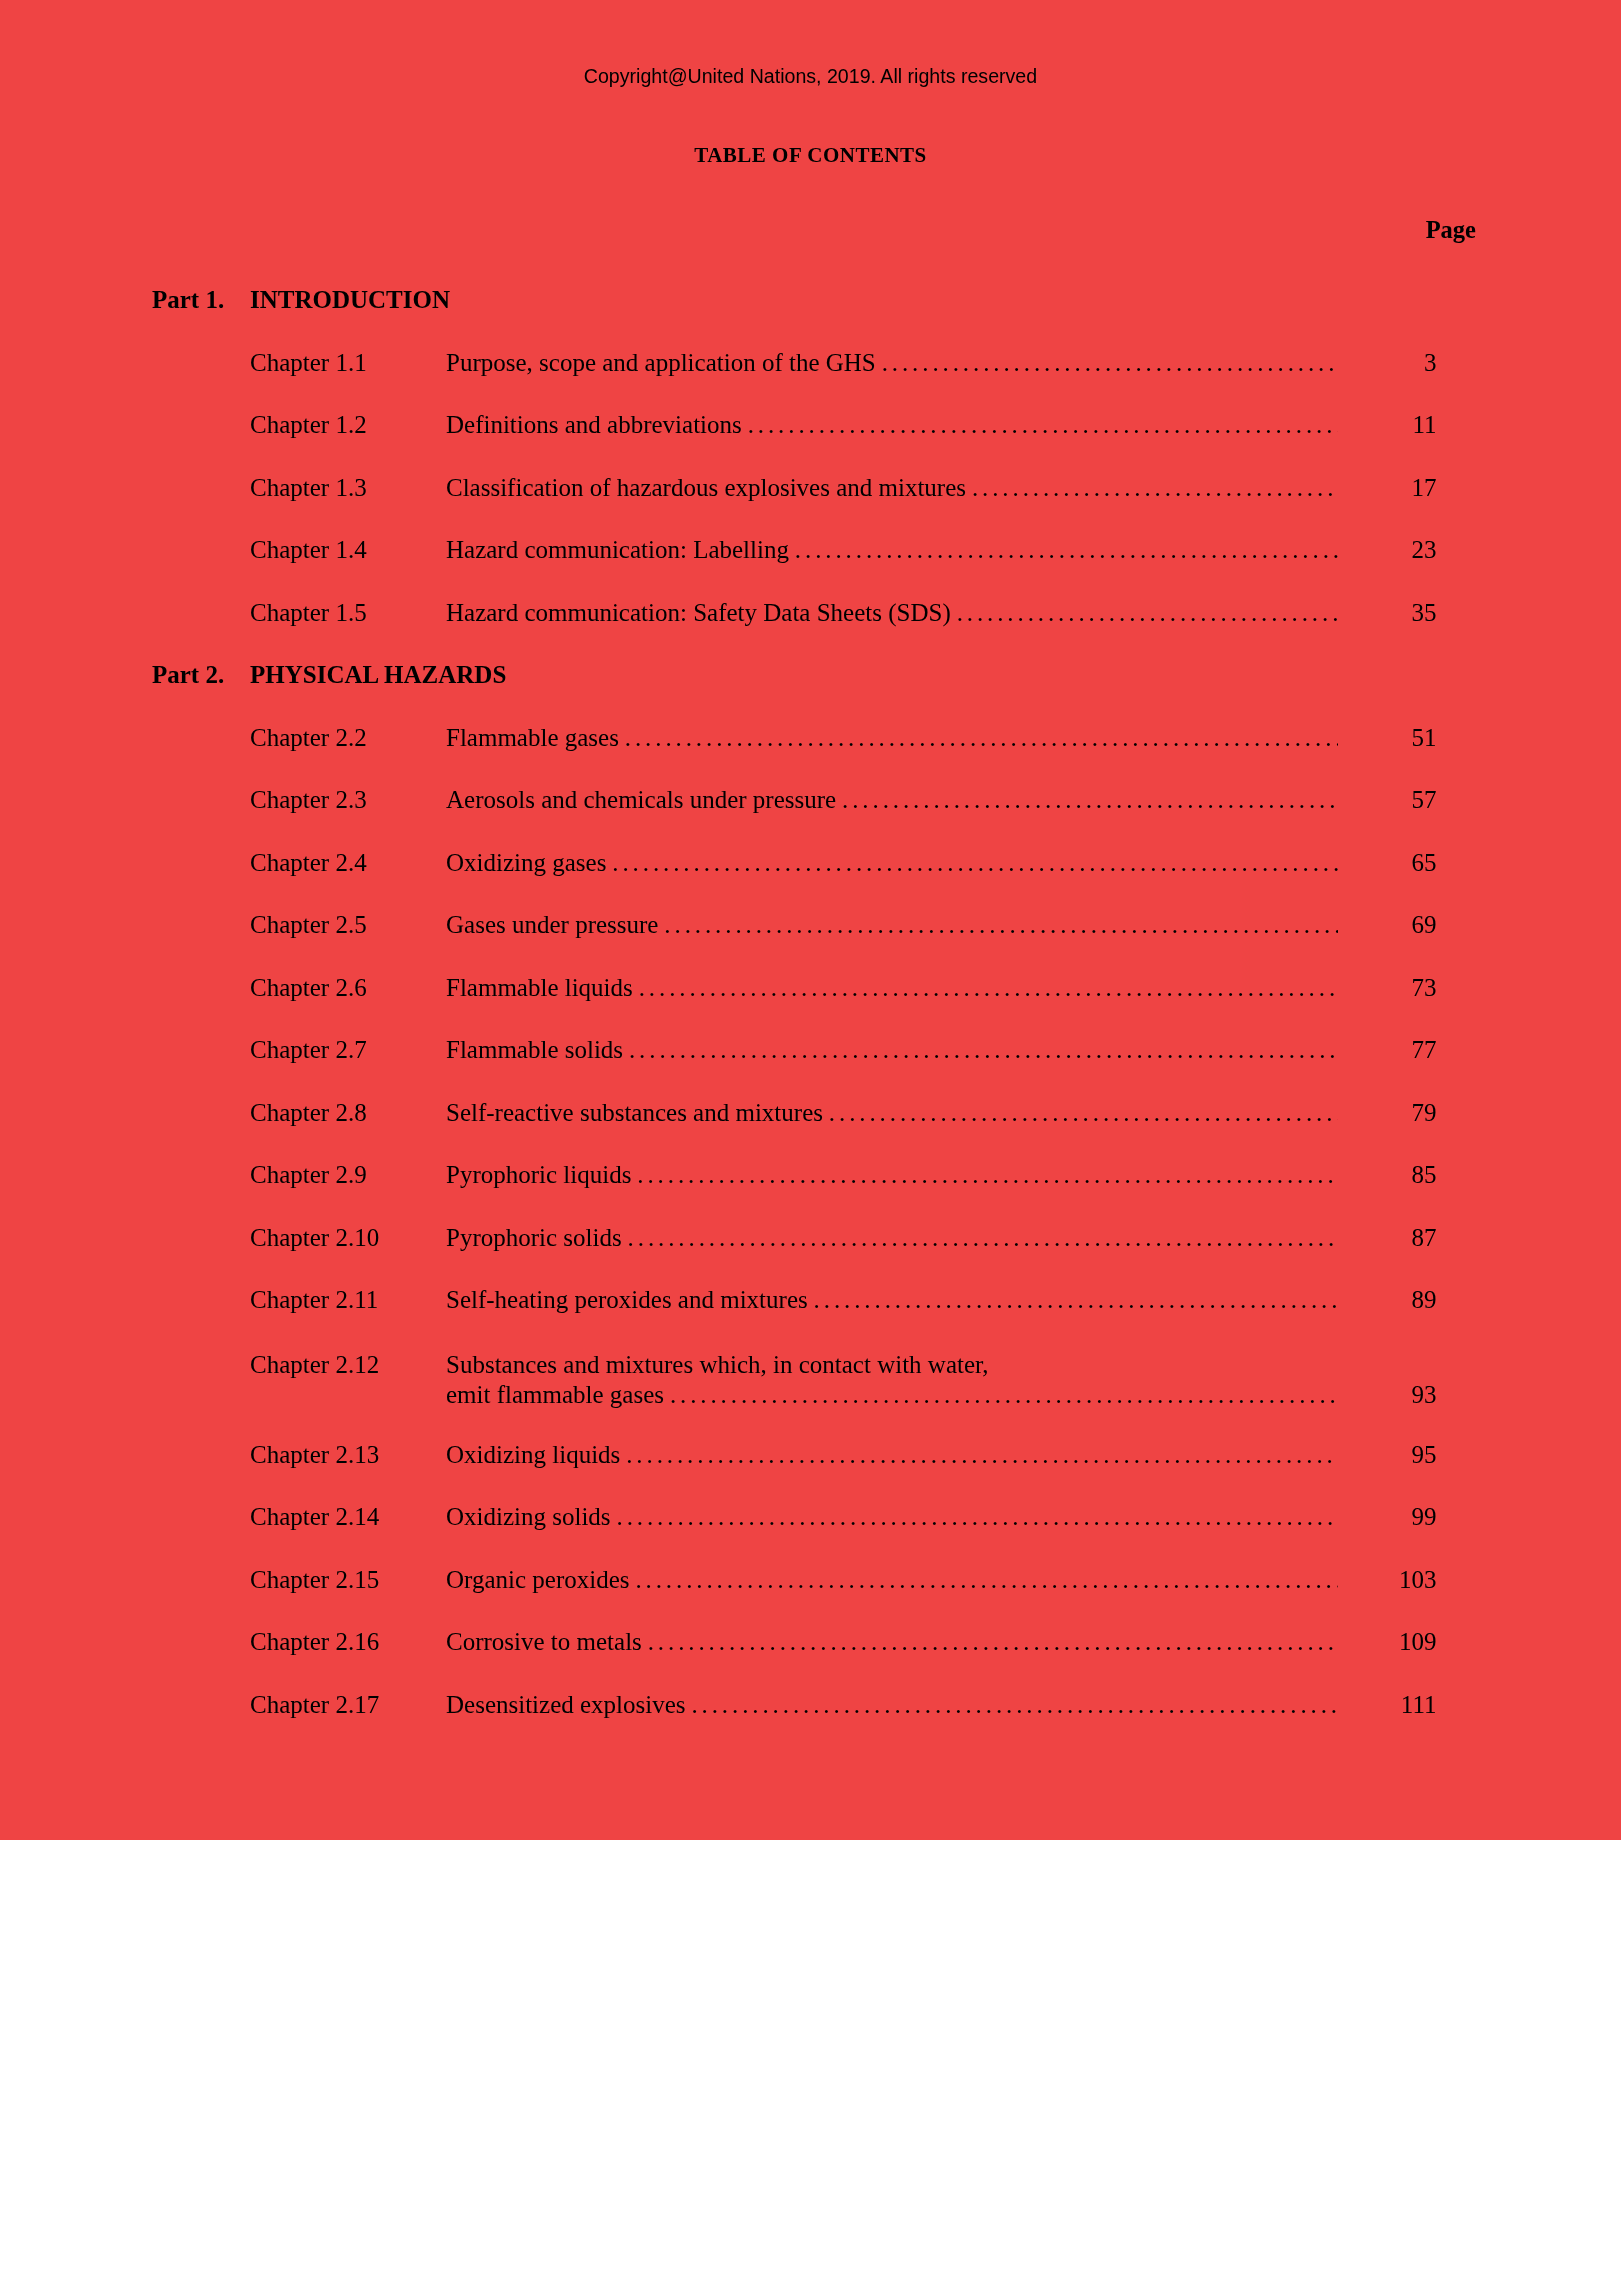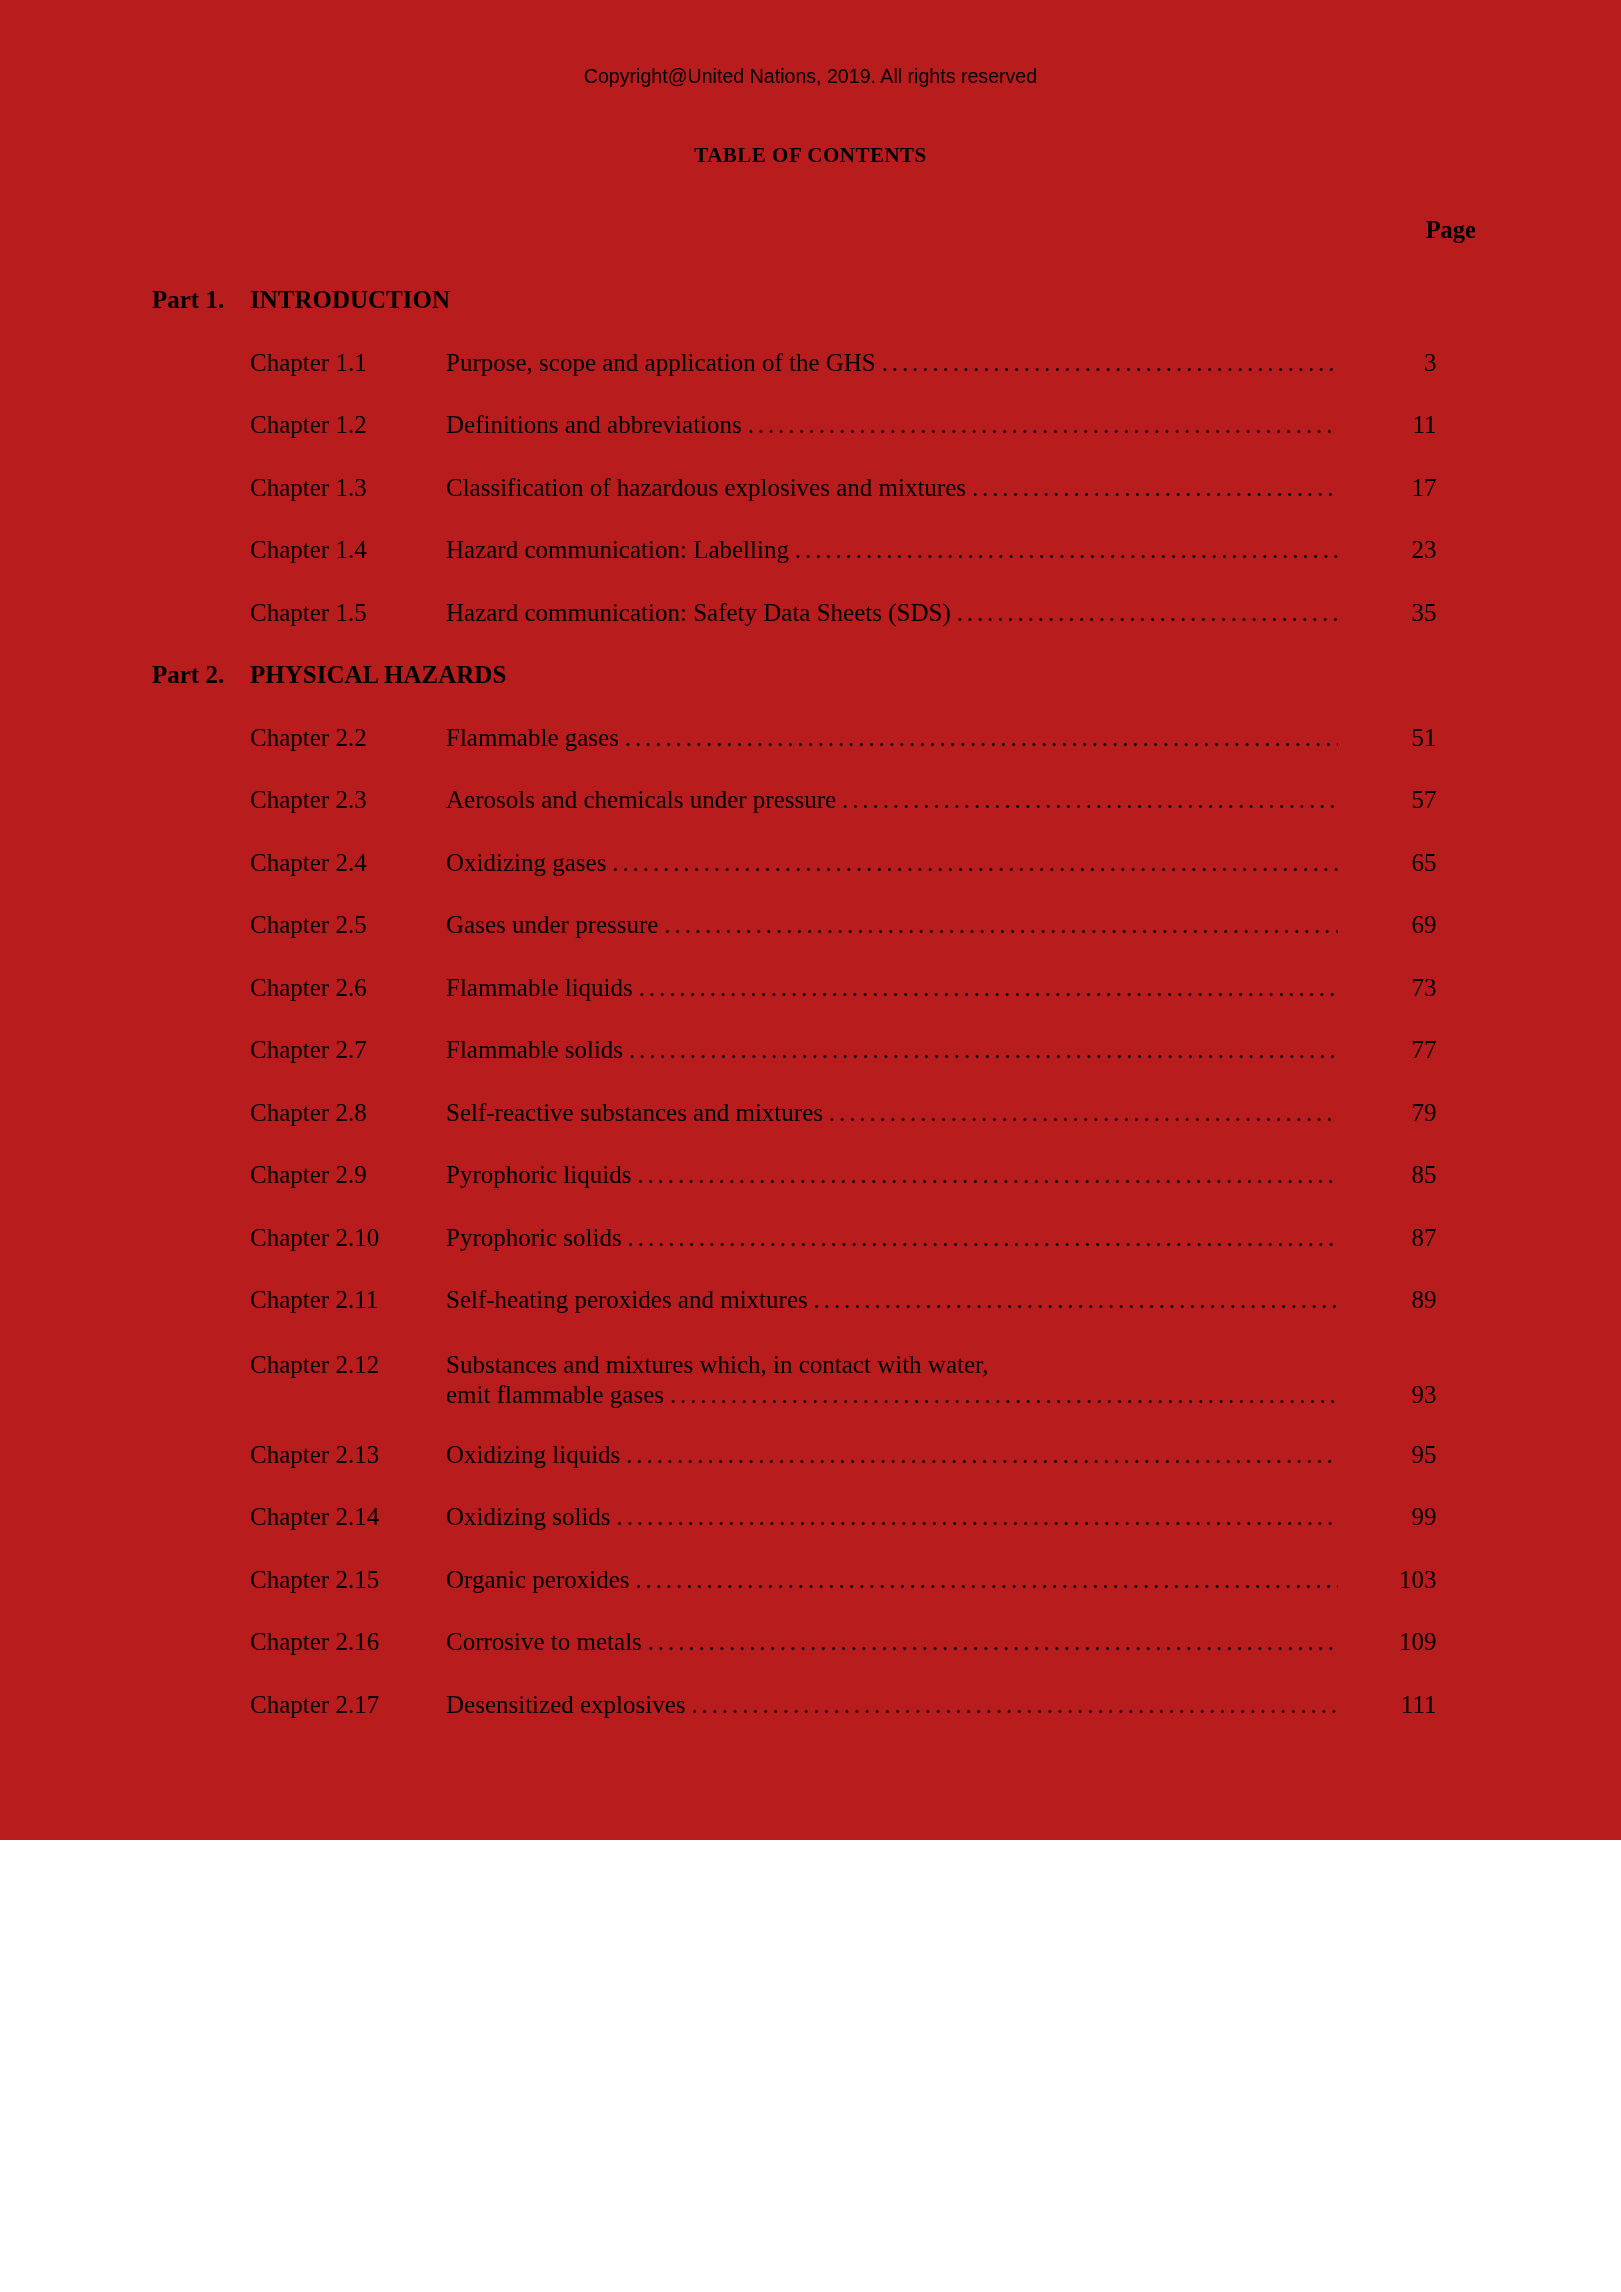--- a/index.html
+++ b/index.html
@@ -2,21 +2,21 @@
 <html style="--wm-color: #7cb2d6;"><head>
 <meta charset="utf-8">
 <style>
   * { margin: 0; padding: 0; box-sizing: border-box; }
   :root { --wm-color: #7cb2d6; }
   html, body { background: #ffffff; }
   .sheet {
     position: relative;
     width: 1621px;
     height: 1840px;
-    background: #b91c1c;
+    background: #ef4444;
     overflow: hidden;
     font-family: "Liberation Serif", serif;
     color: #000;
   }
   .copyright {
     position: absolute; top: 65px; left: 0; width: 100%;
     text-align: center;
     font-family: "Liberation Sans", sans-serif;
     font-size: 19.6px;
   }

